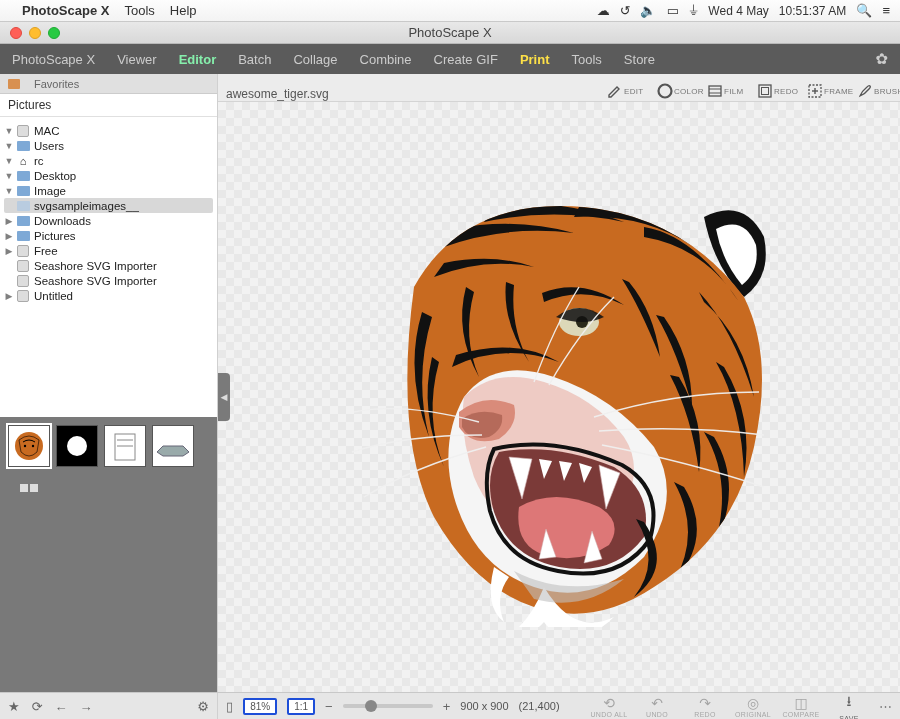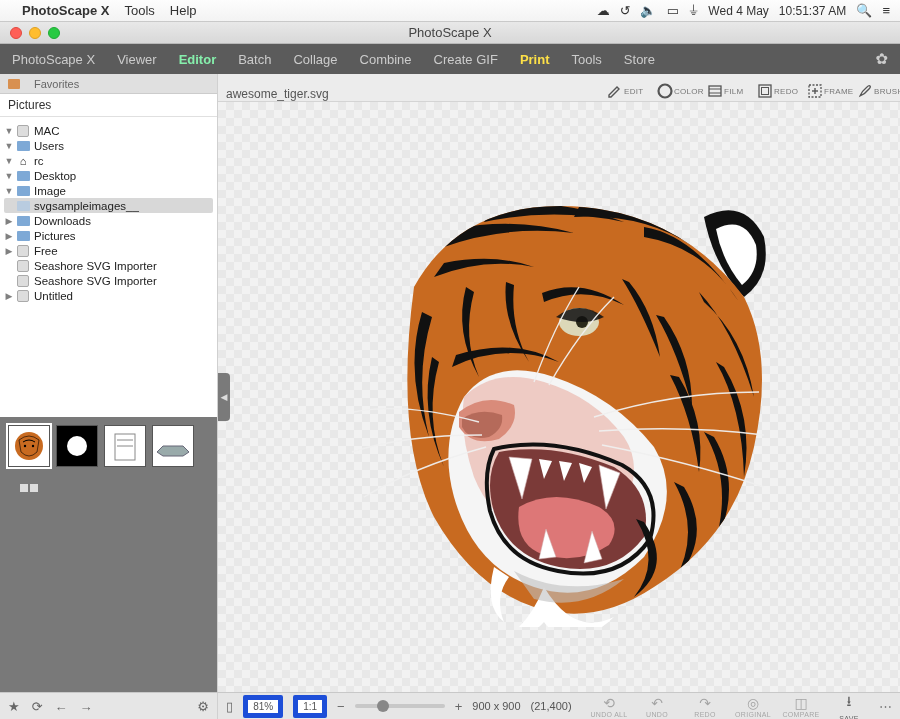--- a/index.html
+++ b/index.html
@@ -69,21 +69,21 @@
 .canvas-wrap { flex:1; position:relative; background:repeating-conic-gradient(#e8e8e8 0 25%,#f2f2f2 0 50%) 0 0/16px 16px; display:flex; align-items:center; justify-content:center; overflow:hidden; }
 .canvas-wrap .collapse-handle { position:absolute; left:0; top:50%; transform:translateY(-50%); width:12px; height:48px; background:#7a7a7a; border-radius:0 4px 4px 0; display:flex; align-items:center; justify-content:center; color:#ddd; font-size:9px; }
 .tiger-img { width:430px; height:460px; position:relative; }
 
 
 .status-bar { height:27px; background:#e6e6e6; border-top:1px solid #c8c8c8; display:flex; align-items:center; font-size:11px; color:#555; }
 .status-left { width:218px; display:flex; align-items:center; padding:0 8px; gap:12px; border-right:1px solid #d0d0d0; height:100%; }
 .status-left .spacer { flex:1; }
 .status-left .sico, .status-right .sico { font-size:13px; color:#666; cursor:pointer; }
 .status-right { flex:1; display:flex; align-items:center; padding:0 8px; gap:10px; }
-.zoom-box { border:5px solid #1d4ed8; padding:1px 5px; border-radius:2px; background:#fff; font-size:10px; }
+.zoom-box { border:2px solid #1d4ed8; padding:1px 5px; border-radius:2px; background:#fff; font-size:10px; }
 .slider { width:90px; height:4px; background:#c8c8c8; border-radius:2px; position:relative; }
 .slider .knob { width:12px; height:12px; background:#888; border-radius:50%; position:absolute; top:-4px; left:22px; }
 .status-right .rbtns { margin-left:auto; display:flex; gap:8px; align-items:center; }
 .rbtn { display:flex; flex-direction:column; align-items:center; width:40px; opacity:0.45; }
 .rbtn.active { opacity:0.9; }
 .rbtn .rico { font-size:14px; }
 .rbtn .rlbl { font-size:7px; letter-spacing:0.3px; }
 
 svg { display:block; }
 </style>

